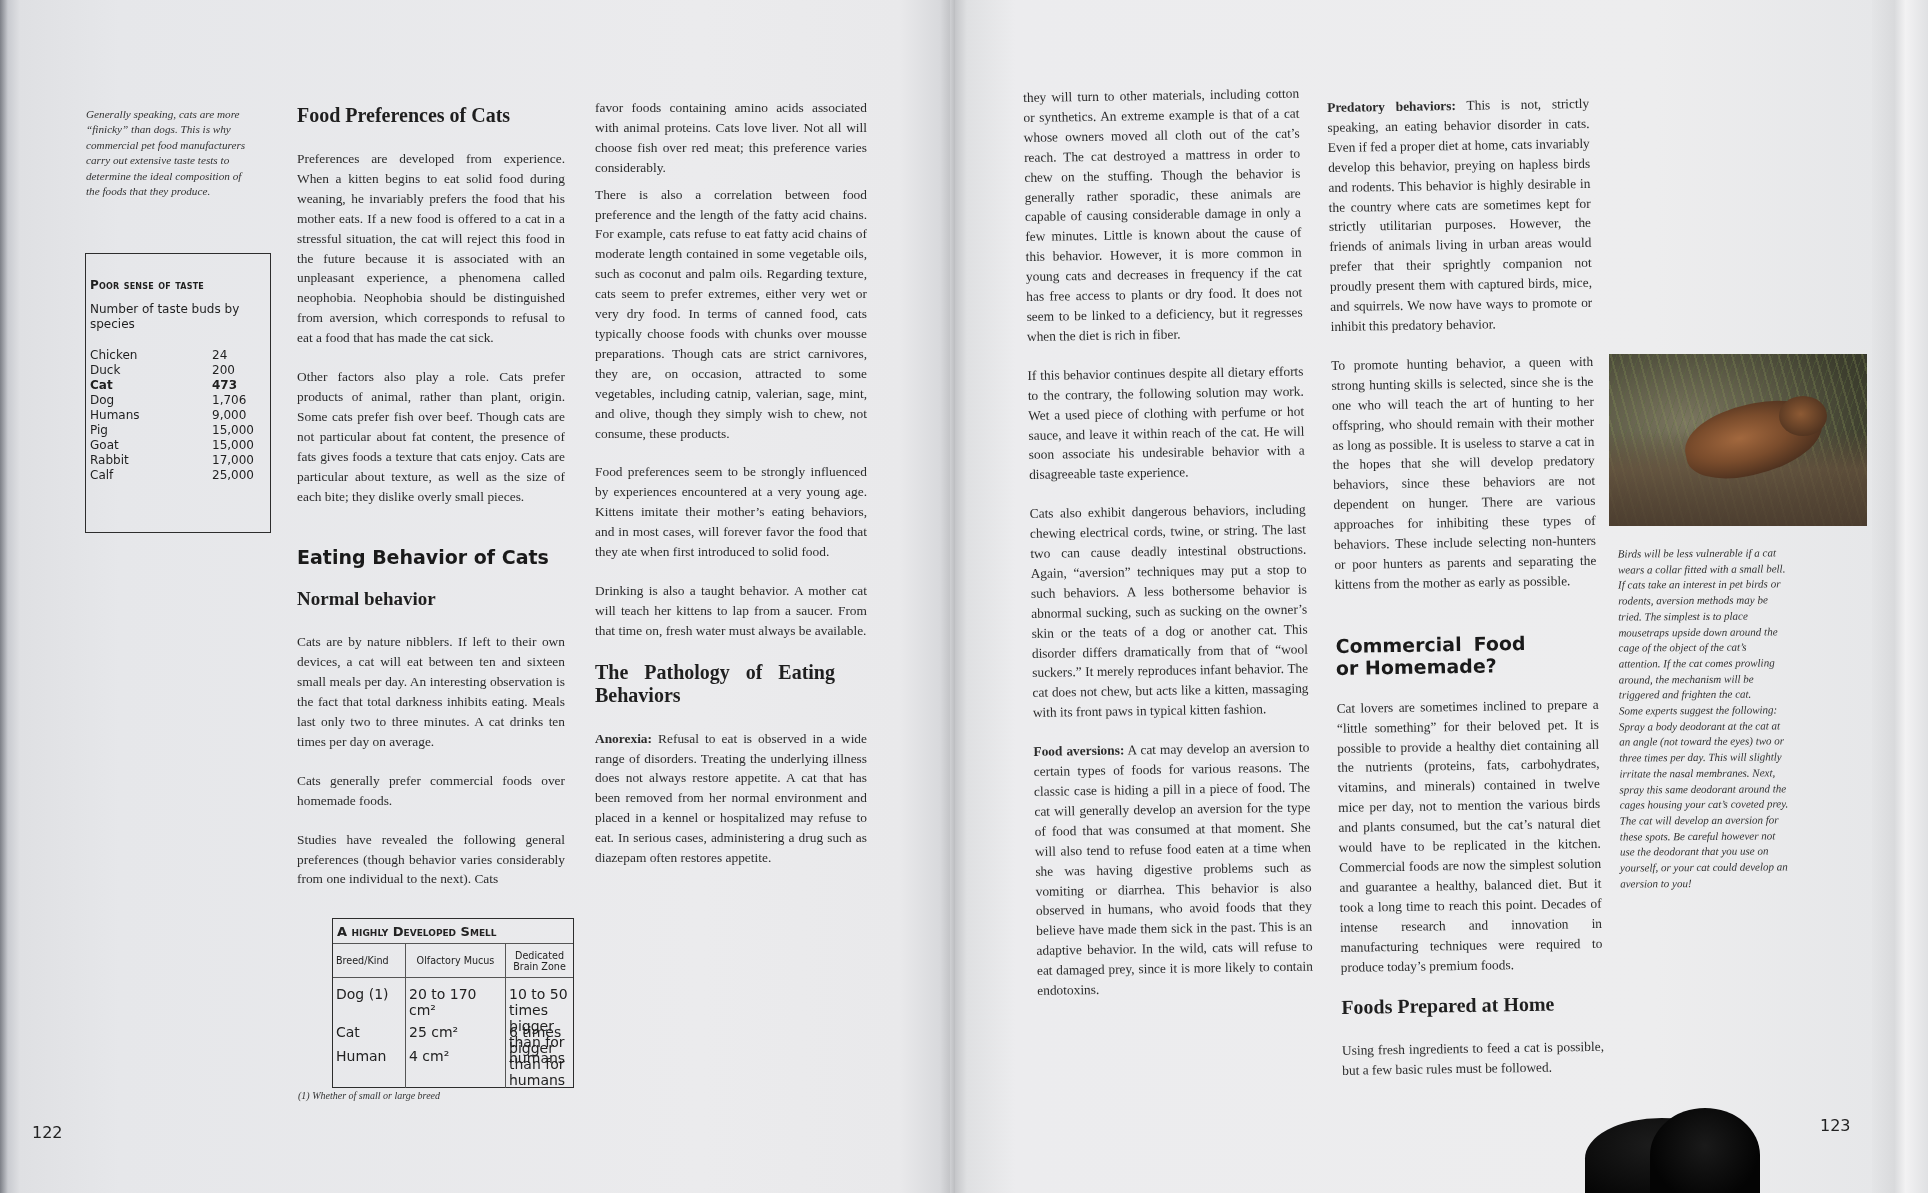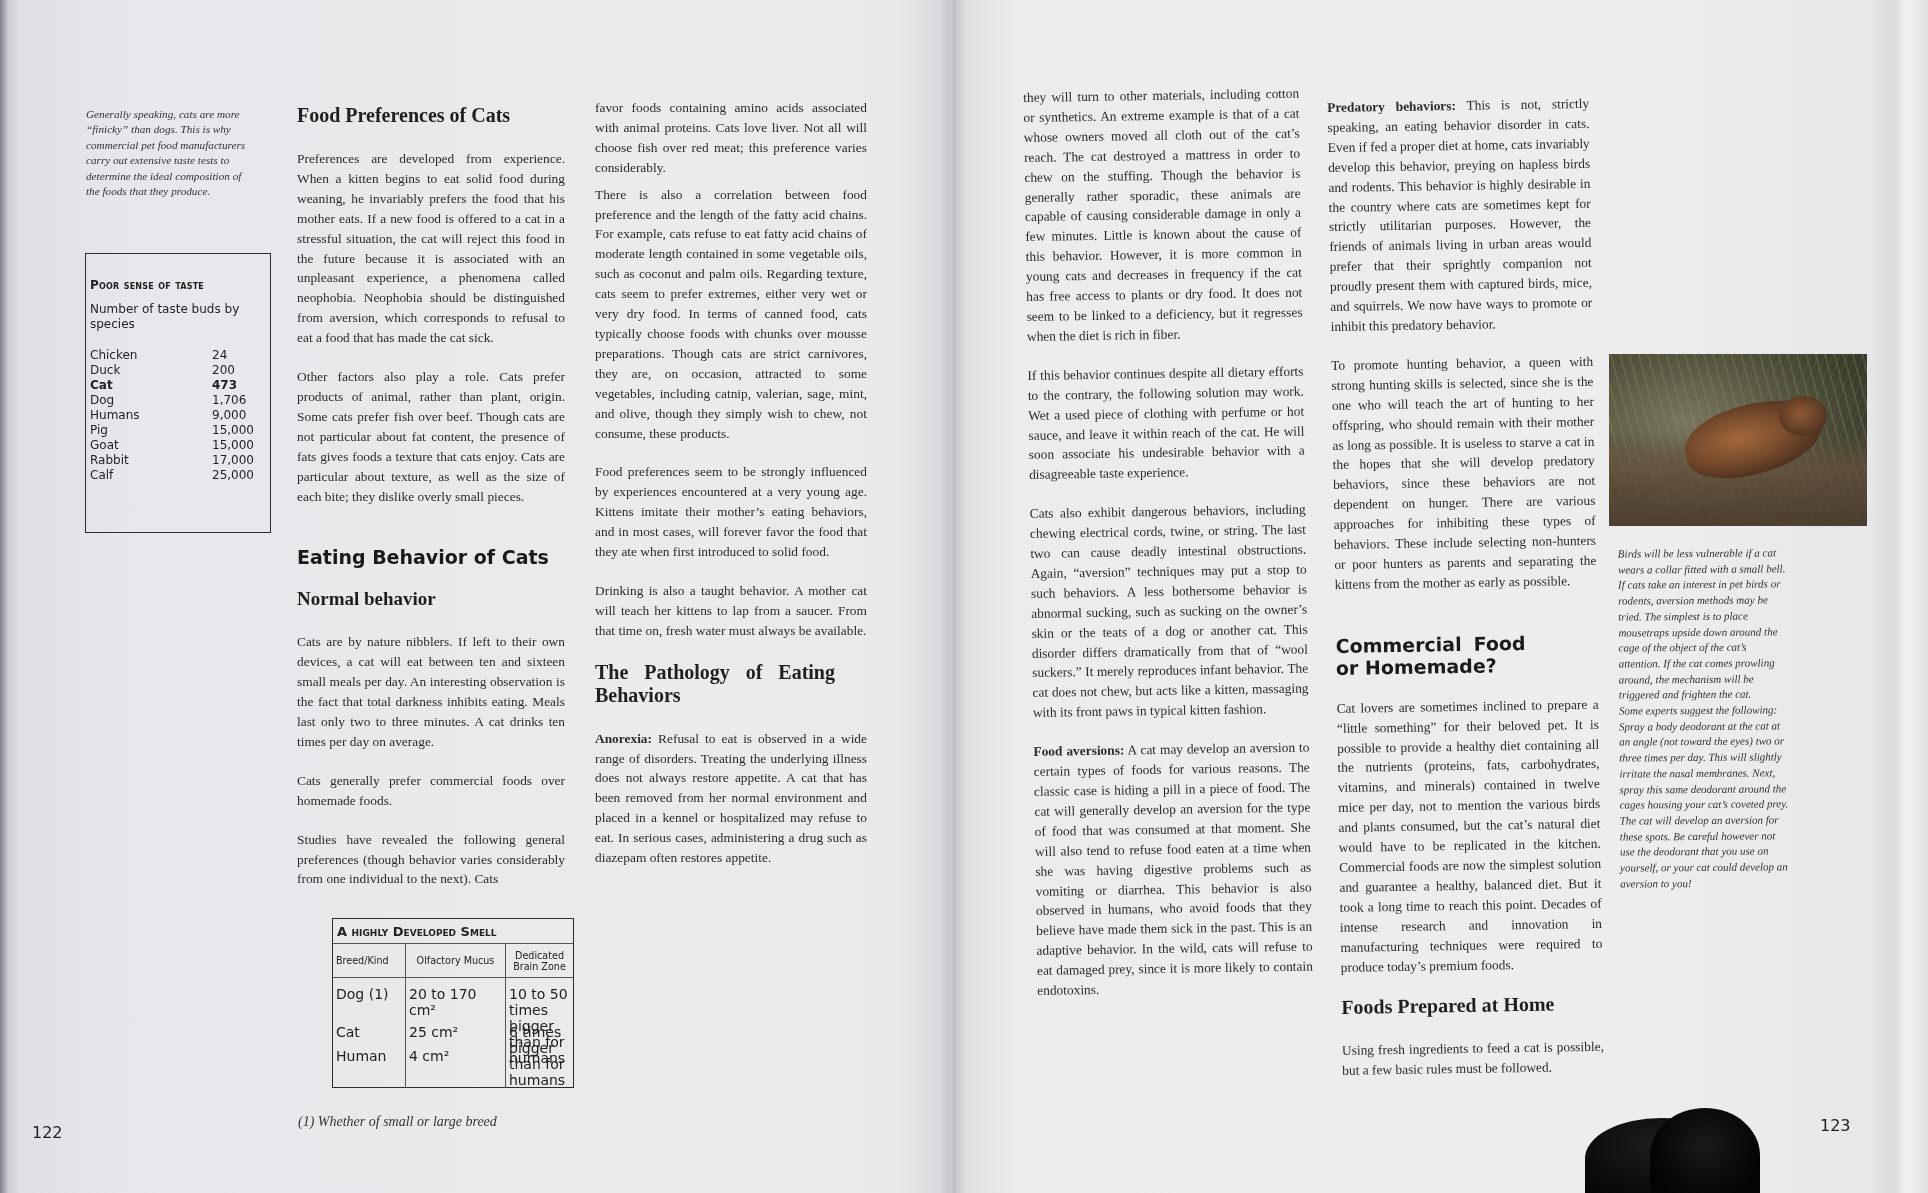--- a/index.html
+++ b/index.html
@@ -44,21 +44,21 @@
   .smell-box { position: absolute; left: 296px; top: 918px; width: 242px; height: 170px; border: 1.3px solid #2d2d2d;
     font-family: "DejaVu Sans", sans-serif; color: #222; margin-left: 36px; }
   .smell-box .box-title { font-weight: bold; font-size: 13px; font-variant: small-caps; padding: 5px 4px 4px 4px; border-bottom: 1px solid #555; }
   .smell-grid { display: grid; grid-template-columns: 72px 100px 1fr; font-size: 9.6px; }
   .smell-grid .hdr { height: 34px; display: flex; align-items: center; border-bottom: 1px solid #555; padding: 0 3px; }
   .smell-grid .hdr.c { justify-content: center; text-align: center; }
   .smell-grid .bl { border-left: 1px solid #555; }
   .smell-body { display: grid; grid-template-columns: 72px 100px 1fr; font-size: 14px; height: 110px; }
   .smell-body > div { padding: 8px 3px 0 3px; }
   .smell-body .col2, .smell-body .col3 { border-left: 1px solid #555; }
-  .smell-note { position: absolute; left: 298px; top: 1114px; font-style: italic; font-size: 14px; color: #333; }
+  .smell-note { position: absolute; left: 298px; top: 1090px; font-style: italic; font-size: 10px; color: #333; }
 
   .page-number { position: absolute; font-family: "DejaVu Sans", sans-serif; font-size: 16px; color: #222; }
 
   .photo { position: absolute; left: 1609px; top: 354px; width: 258px; height: 172px; overflow: hidden;
     background: radial-gradient(ellipse at 30% 40%, #7b7660 0%, #5d5b47 35%, #3e3f2f 70%, #2f3125 100%); }
   .photo .grass { position: absolute; inset: 0;
     background:
       repeating-linear-gradient(75deg, rgba(140,150,90,0.25) 0 2px, transparent 2px 9px),
       repeating-linear-gradient(110deg, rgba(90,110,60,0.3) 0 1px, transparent 1px 7px); }
   .photo .dirt { position: absolute; left: 0; bottom: 0; width: 100%; height: 55%;

